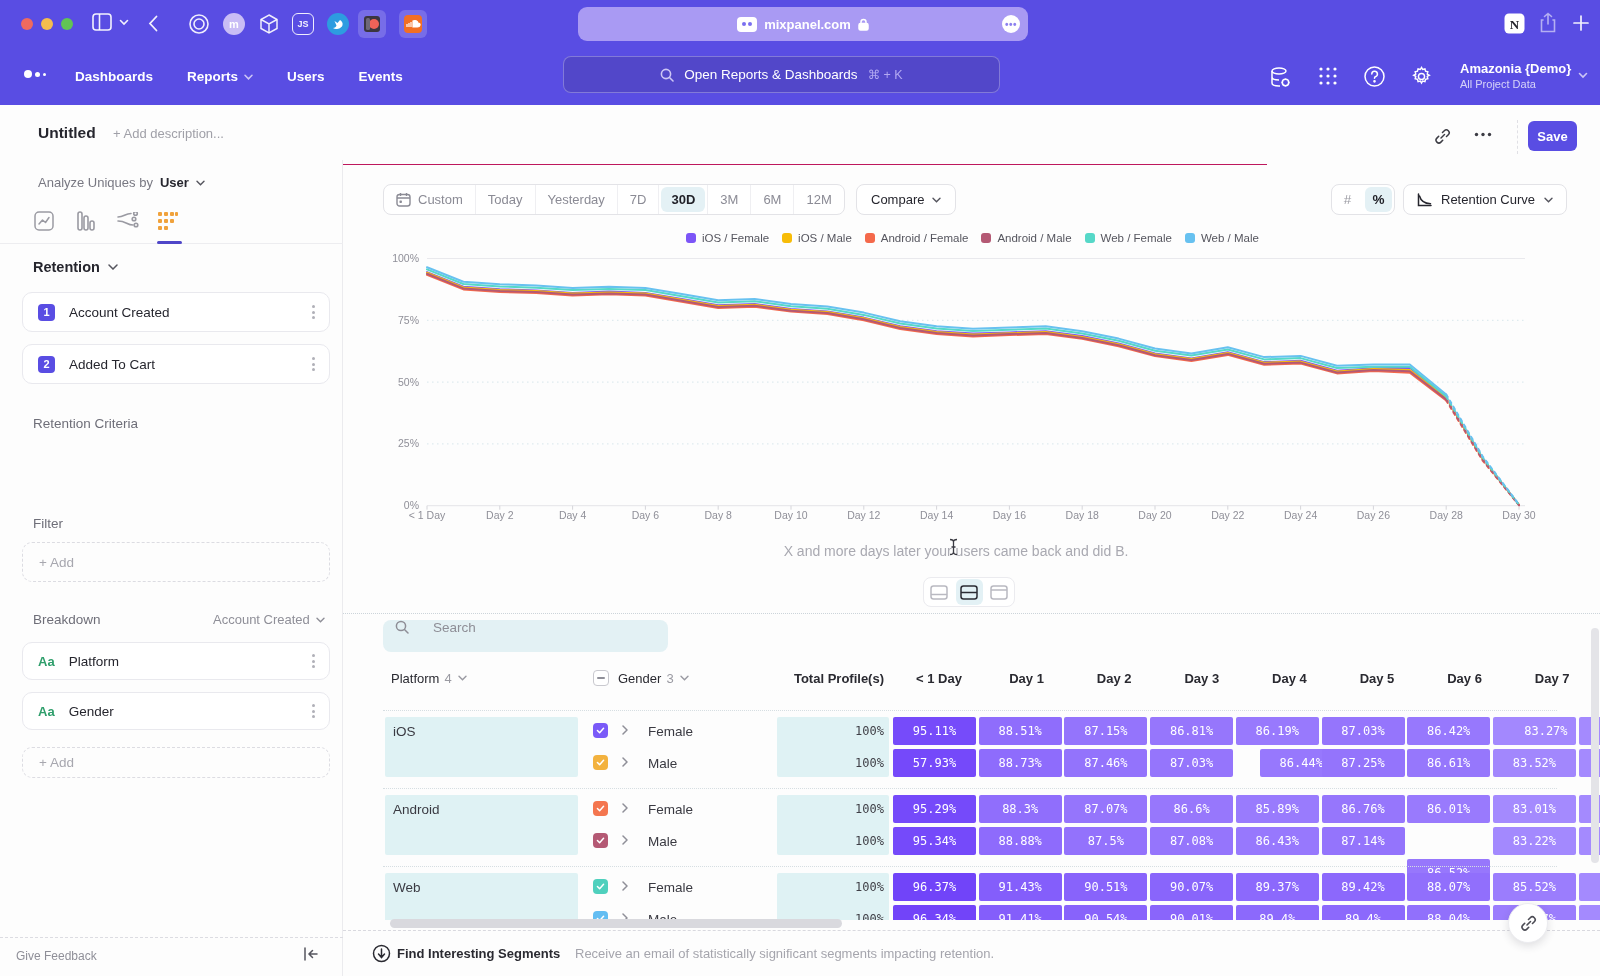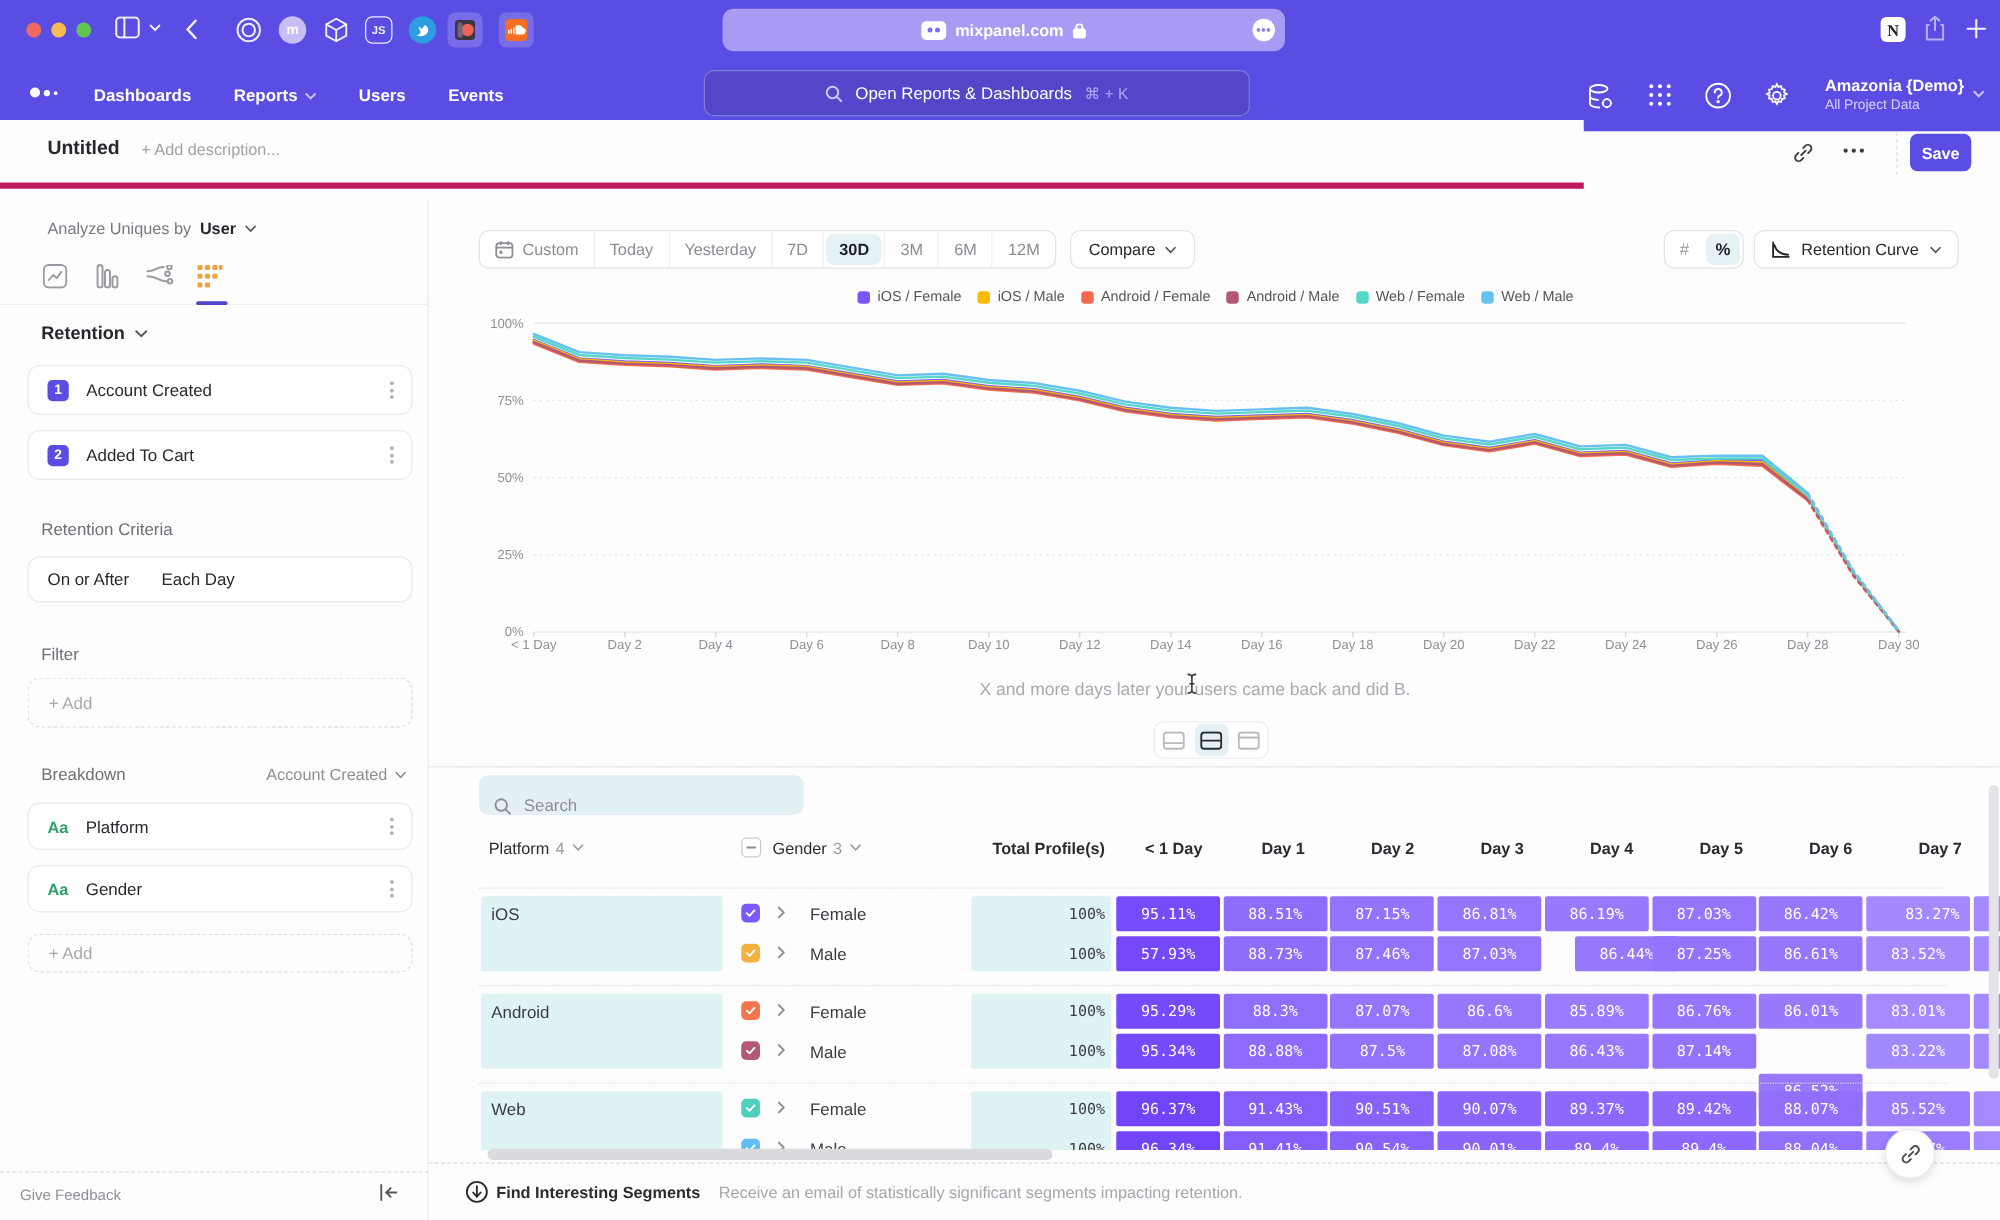--- a/index.html
+++ b/index.html
@@ -20,21 +20,21 @@
 #logo i{background:#fff;border-radius:50%;display:block}
 #nav-items{position:absolute;left:75px;top:0;height:57px;display:flex;align-items:center;gap:34px}
 .nav-item{display:flex;align-items:center;gap:6px;color:#fff;font-size:13.5px;font-weight:600;cursor:pointer}
 #nav-search{position:absolute;left:563px;top:8px;width:437px;height:37px;background:#5247c9;border:1px solid rgba(255,255,255,.28);border-radius:8px;display:flex;align-items:center;justify-content:center;gap:10px;color:#fff;font-size:13.5px}
 #nav-search .short{color:#b3a9f2;font-size:12.5px}
 .nav-ricon{position:absolute;top:17px;color:#fff}
 #project{position:absolute;left:1460px;top:13px;color:#fff}
 #project .p1{font-size:13px;font-weight:700}
 #project .p2{font-size:11px;color:rgba(255,255,255,.75);margin-top:2px}
 
-#pagehead{position:absolute;left:0;top:96px;width:1267px;height:55px;background:#fdfdfd;border-bottom:5px solid #be185d}
+#pagehead{position:absolute;left:0;top:110px;width:1267px;height:55px;background:#fdfdfd;border-bottom:1px solid #be185d}
 #page-title{position:absolute;left:38px;top:14px;font-size:15.5px;font-weight:700;color:#26262e}
 #page-desc{position:absolute;left:113px;top:16px;font-size:13px;color:#a0a0a8}
 #head-sep{position:absolute;left:1517px;top:10px;height:34px;border-left:1px dashed #e0e0e5}
 #save-btn{position:absolute;left:1528px;top:11px;width:49px;height:30px;background:#594de3;border-radius:6px;color:#fff;font-size:13px;font-weight:600;display:flex;align-items:center;justify-content:center}
 
 #sidebar{position:absolute;left:0;top:160px;width:343px;height:816px;background:#fdfdfd;border-right:1px solid #ebebee}
 #analyze{position:absolute;left:38px;top:15px;font-size:13px;color:#787882;display:flex;align-items:center;gap:7px}
 #analyze b{color:#26262e;font-weight:700}
 #tabs{position:absolute;left:0;top:45px;width:343px;height:39px;border-bottom:1px solid #ededf0}
 .tab{position:absolute;top:4px;width:24px;height:24px;display:flex;align-items:center;justify-content:center}
@@ -69,21 +69,21 @@
 .leg i{width:10px;height:10px;border-radius:3px;display:block}
 #chart{position:absolute;left:42px;top:88px}
 #caption{position:absolute;left:613px;top:383px;transform:translateX(-50%);font-size:14px;color:#a9a9b1;white-space:nowrap}
 #cursor{position:absolute;left:605px;top:378px}
 #toggles{position:absolute;left:580px;top:417px;width:92px;height:30px;border:1px solid #ebebef;border-radius:8px;background:#fff;display:flex;align-items:center;justify-content:center;gap:3px}
 .tg{width:27px;height:26px;border-radius:6px;display:flex;align-items:center;justify-content:center}
 .tg.sel{background:#e3f1f5}
 #divider{position:absolute;left:0;top:453px;width:1257px;border-top:1px dotted #ccd4da}
 
 #table{position:absolute;left:0;top:454px;width:1257px;height:306px;overflow:hidden}
-#tsearch{position:absolute;left:40px;top:6px;width:260px;height:32px;background:#e3f1f4;border-radius:8px;display:flex;align-items:flex-end;gap:10px;padding:0 12px;font-size:13.5px;color:#8e8e96}
+#tsearch{position:absolute;left:40px;top:6px;width:285px;height:32px;background:#e3f1f4;border-radius:8px;display:flex;align-items:flex-start;gap:24px;padding:0 12px;font-size:13.5px;color:#8e8e96}
 .th{position:absolute;top:46px;height:36px;display:flex;align-items:center;font-size:13px;color:#2a2a31;font-weight:500}
 .th .cnt{color:#9a9aa2;margin-left:5px}
 .th .chv{margin-left:6px}
 .mono{font-family:"DejaVu Sans Mono",monospace}
 .pcell{position:absolute;background:#dff2f4;border-radius:2px}
 .plabel{position:absolute;left:10px;font-size:13.5px;color:#3a3a42;display:flex;align-items:center;height:28px}
 .grow{position:absolute;height:28px}
 .cbox{position:absolute;left:250px;top:6px;width:15px;height:15px;border-radius:4px;display:flex;align-items:center;justify-content:center}
 .rchv{position:absolute;left:279px;top:8px}
 .glabel{position:absolute;left:305px;top:0;height:28px;display:flex;align-items:center;font-size:13.5px;color:#3a3a42}
@@ -355,24 +355,20 @@
     <span class="badge">2</span>
     <span class="lbl">Added To Cart</span>
     <span class="kebab">
         <i></i>
         <i></i>
         <i></i>
       </span>
   </div>
 
   <div class="sec-head" style="position:absolute;left:33px;top:256px">Retention Criteria</div>
-  <div class="card" style="top:285px;height:37px">
-    <span class="lbl" style="margin-left:15px">On or After</span>
-    <span class="lbl" style="margin-left:26px">Each Day</span>
-  </div>
 
   <div class="sec-head" style="position:absolute;left:33px;top:356px">Filter</div>
   <div class="dashed-card" style="top:382px;height:40px">
     <span style="margin-left:16px">+ Add</span>
   </div>
 
   <div class="sec-head" style="position:absolute;left:33px;top:452px">Breakdown</div>
   <div style="position:absolute;left:213px;top:452px;display:flex;align-items:center;gap:6px;font-size:13px;color:#8f8f98">
     <span>Account Created</span>
     <svg width="9" height="6" viewBox="0 0 9 6" fill="none" stroke="#8f8f98" stroke-width="1.4" stroke-linecap="round">

